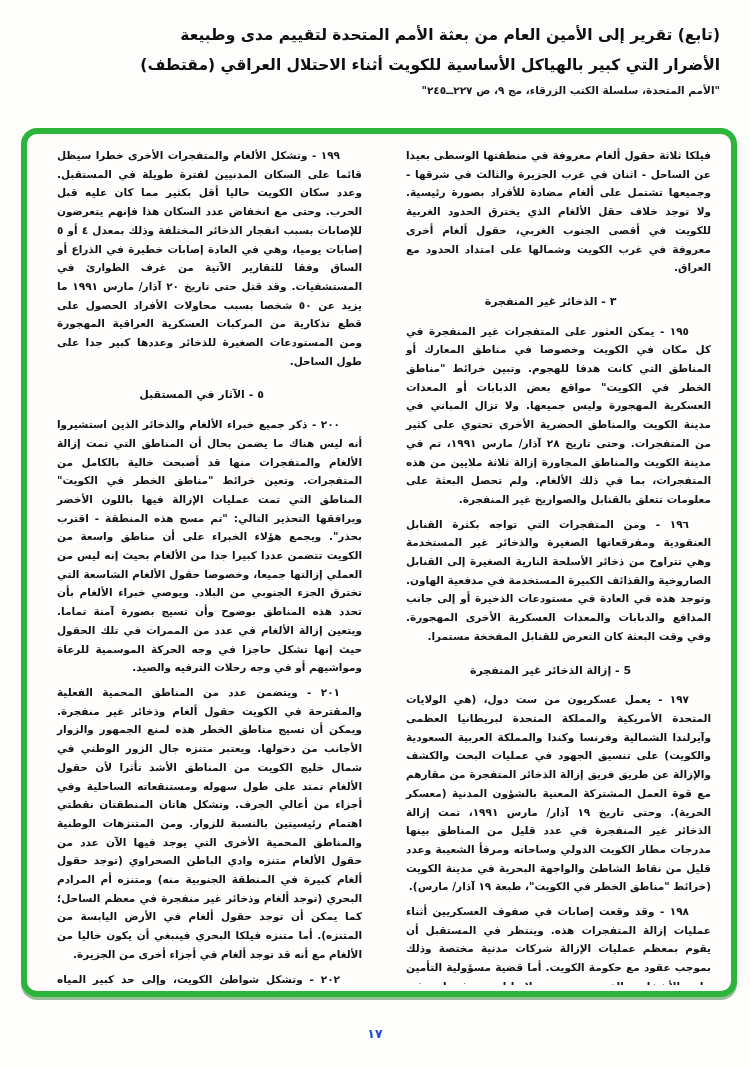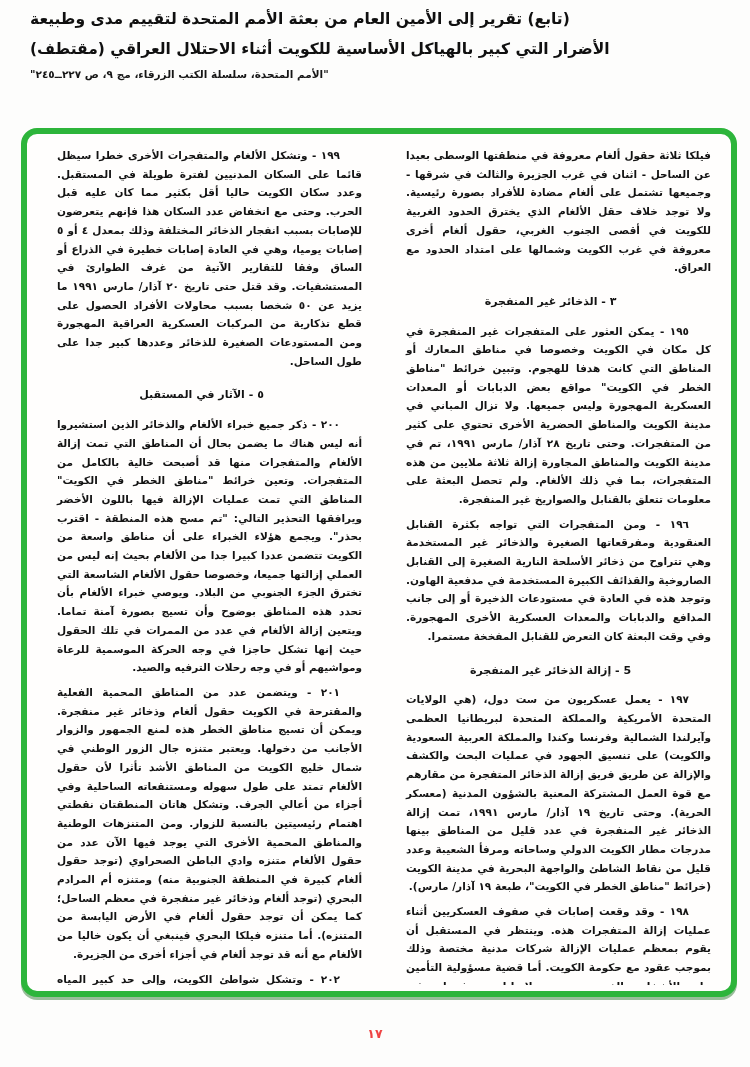--- a/index.html
+++ b/index.html
@@ -11,22 +11,22 @@
   }
   .page {
     position: relative;
     width: 750px; height: 1067px;
     background: #fdfdfc;
     overflow: hidden;
     color: #141414;
   }
   .header {
     position: absolute;
-    top: 4px; left: 30px; right: 30px;
-    text-align: left;
+    top: 20px; left: 30px; right: 30px;
+    text-align: right;
     direction: rtl;
   }
   .title-line {
     font-size: 15.5px;
     font-weight: 700;
     line-height: 30px;
     color: #101010;
   }
   .source-line {
     font-size: 10.5px;
@@ -69,21 +69,21 @@
     margin: 16px 2px 10px 0;
     text-align: center;
   }
   .footer {
     position: absolute;
     bottom: 26px; left: 0; right: 0;
     text-align: center;
     direction: rtl;
     font-size: 12.5px;
     font-weight: 700;
-    color: #ef4444;
+    color: #1d4ed8;
   }
 </style>
 </head>
 <body>
 
 <div class="page">
 
   <div class="header">
     <div class="title-line">(تابع) تقرير إلى الأمين العام من بعثة الأمم المتحدة لتقييم مدى وطبيعة</div>
     <div class="title-line">الأضرار التي كبير بالهياكل الأساسية للكويت أثناء الاحتلال العراقي (مقتطف)</div>

